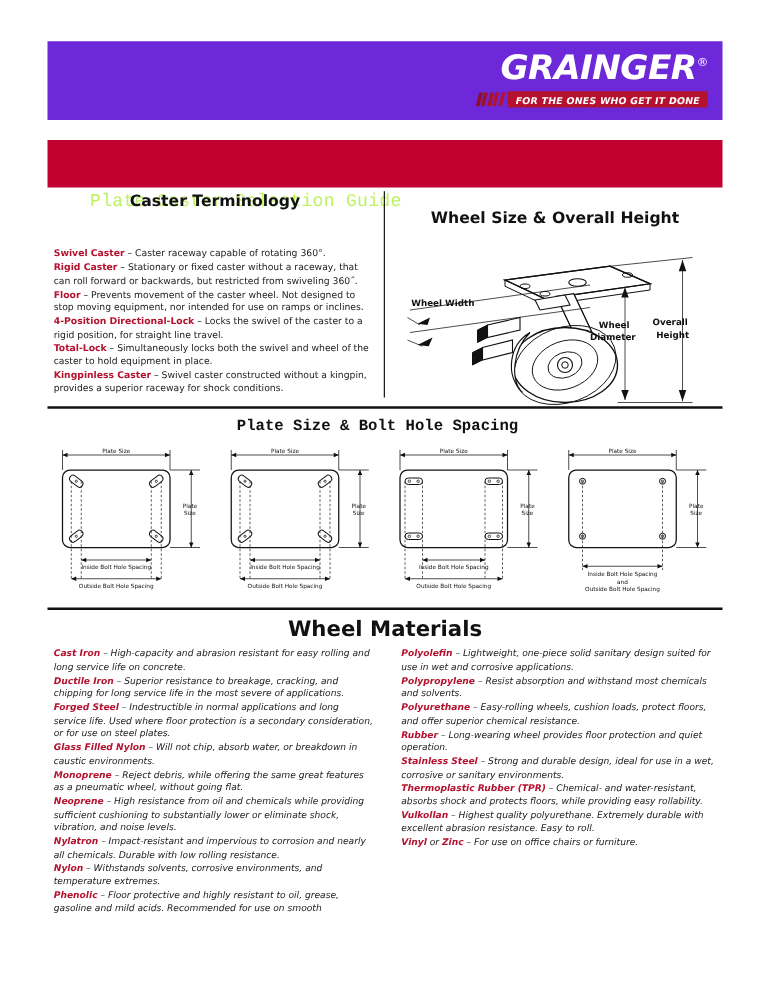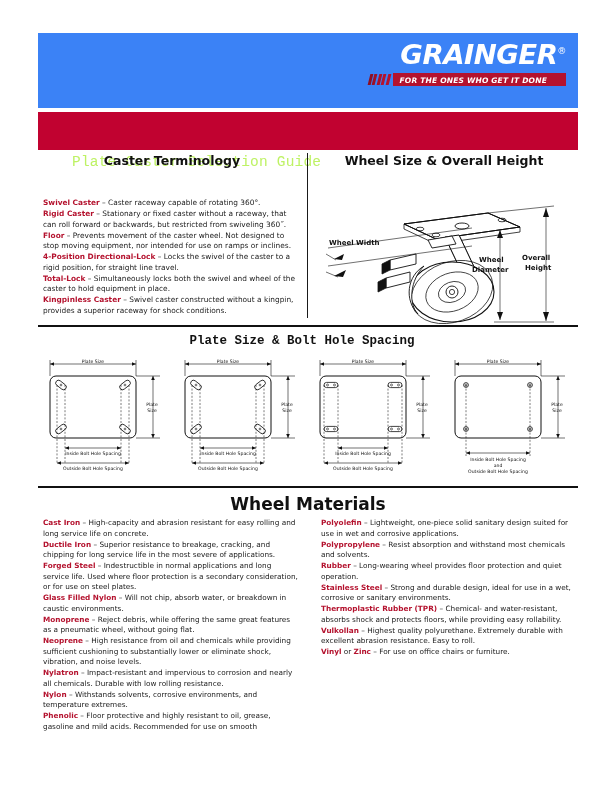--- a/index.html
+++ b/index.html
@@ -14,22 +14,22 @@
     font-family: "Liberation Sans", sans-serif;
     overflow: hidden;
   }
 
   
   .header-black {
     position: absolute;
     left: 38px;
     top: 33px;
     width: 540px;
-    height: 75px;
-    background: #3b82f6;
+    height: 63px;
+    background: #6d28d9;
   }
   .logo-wrap {
     position: absolute;
     right: 12px;
     top: 8px;
     width: 220px;
     text-align: right;
   }
   .logo-word {
     font-family: "DejaVu Sans", sans-serif;
@@ -73,21 +73,21 @@
   .tag-stripes i:nth-child(2){ background:#9d1028; }
   .tag-stripes i:nth-child(3){ background:#aa112b; }
   .tag-bar {
     background: #b4122e;
     color: #ffffff;
     font-family: "DejaVu Sans", sans-serif;
     font-weight: bold;
     font-style: italic;
     font-size: 7.5px;
     letter-spacing: 0.2px;
-    padding: 1px 19px 0 7px;
+    padding: 1px 6px 0 7px;
     display: flex;
     align-items: center;
     white-space: nowrap;
   }
 
   .header-red {
     position: absolute;
     left: 38px;
     top: 112px;
     width: 540px;
@@ -120,21 +120,21 @@
     font-size: 12.5px;
     color: #111111;
     font-family: "DejaVu Sans", sans-serif;
   }
 
   
   .term-head {
     left: 38px; top: 153px; width: 268px;
   }
   .wheelsz-head {
-    left: 310px; top: 153px; width: 268px;
+    left: 310px; top: 166px; width: 268px;
   }
   .vdivider {
     position: absolute;
     left: 307px;
     top: 153px;
     width: 0;
     height: 165px;
     border-left: 1.6px solid #1a1a1a;
   }
   .term-body {
@@ -183,20 +183,21 @@
     width: 534px;
     display: flex;
     gap: 22px;
   }
   .mat-col {
     width: 256px;
     font-size: 7.3px;
     line-height: 1.44;
     color: #1a1a1a;
     font-family: "DejaVu Sans", sans-serif;
+    font-style: italic;
   }
   .mat-col p { margin: 0 0 0.5px 0; }
 
   svg { display: block; overflow: visible; }
   .dim { stroke:#111; stroke-width:0.8; fill:none; }
   .dimthin { stroke:#111; stroke-width:0.6; fill:none; }
   .dash { stroke:#111; stroke-width:0.55; fill:none; stroke-dasharray:2 1.6; }
   .plate-out { stroke:#111; stroke-width:1.0; fill:#ffffff; }
   .lbl { font-family:"DejaVu Sans", sans-serif; font-size:4.4px; fill:#111; }
 </style>
@@ -464,19 +465,20 @@
       <p><span class="kw">Glass Filled Nylon</span><span> – </span><span>Will not chip, absorb water, or breakdown in caustic environments.</span></p>
       <p><span class="kw">Monoprene</span><span> – </span><span>Reject debris, while offering the same great features as a pneumatic wheel, without going flat.</span></p>
       <p><span class="kw">Neoprene</span><span> – </span><span>High resistance from oil and chemicals while providing sufficient cushioning to substantially lower or eliminate shock, vibration, and noise levels.</span></p>
       <p><span class="kw">Nylatron</span><span> – </span><span>Impact-resistant and impervious to corrosion and nearly all chemicals.  Durable with low rolling resistance.</span></p>
       <p><span class="kw">Nylon</span><span> – </span><span>Withstands solvents, corrosive environments, and temperature extremes.</span></p>
       <p><span class="kw">Phenolic</span><span> – </span><span>Floor protective and highly resistant to oil, grease, gasoline and mild acids. Recommended for use on smooth</span></p>
     </div>
   <div class="mat-col" id="mat-right">
       <p><span class="kw">Polyolefin</span><span> – </span><span>Lightweight, one-piece solid sanitary design suited for use in wet and corrosive applications.</span></p>
       <p><span class="kw">Polypropylene</span><span> – </span><span>Resist absorption and withstand most chemicals and solvents.</span></p>
+      <p><span class="kw">Polyurethane</span><span> – </span><span>Easy-rolling wheels, cushion loads, protect floors, and offer superior chemical resistance.</span></p>
       <p><span class="kw">Rubber</span><span> – </span><span>Long-wearing wheel provides floor protection and quiet operation.</span></p>
       <p><span class="kw">Stainless Steel</span><span> – </span><span>Strong and durable design, ideal for use in a wet, corrosive or sanitary environments.</span></p>
       <p><span class="kw">Thermoplastic Rubber (TPR)</span><span> – </span><span>Chemical- and water-resistant, absorbs shock and protects floors, while providing easy rollability.</span></p>
       <p><span class="kw">Vulkollan</span><span> – </span><span>Highest quality polyurethane. Extremely durable with excellent abrasion resistance. Easy to roll.</span></p>
       <p><span class="kw">Vinyl</span><span> or </span><span class="kw">Zinc</span><span> – </span><span>For use on office chairs or furniture.</span></p>
     </div>
 </div>
 
 </body></html>

